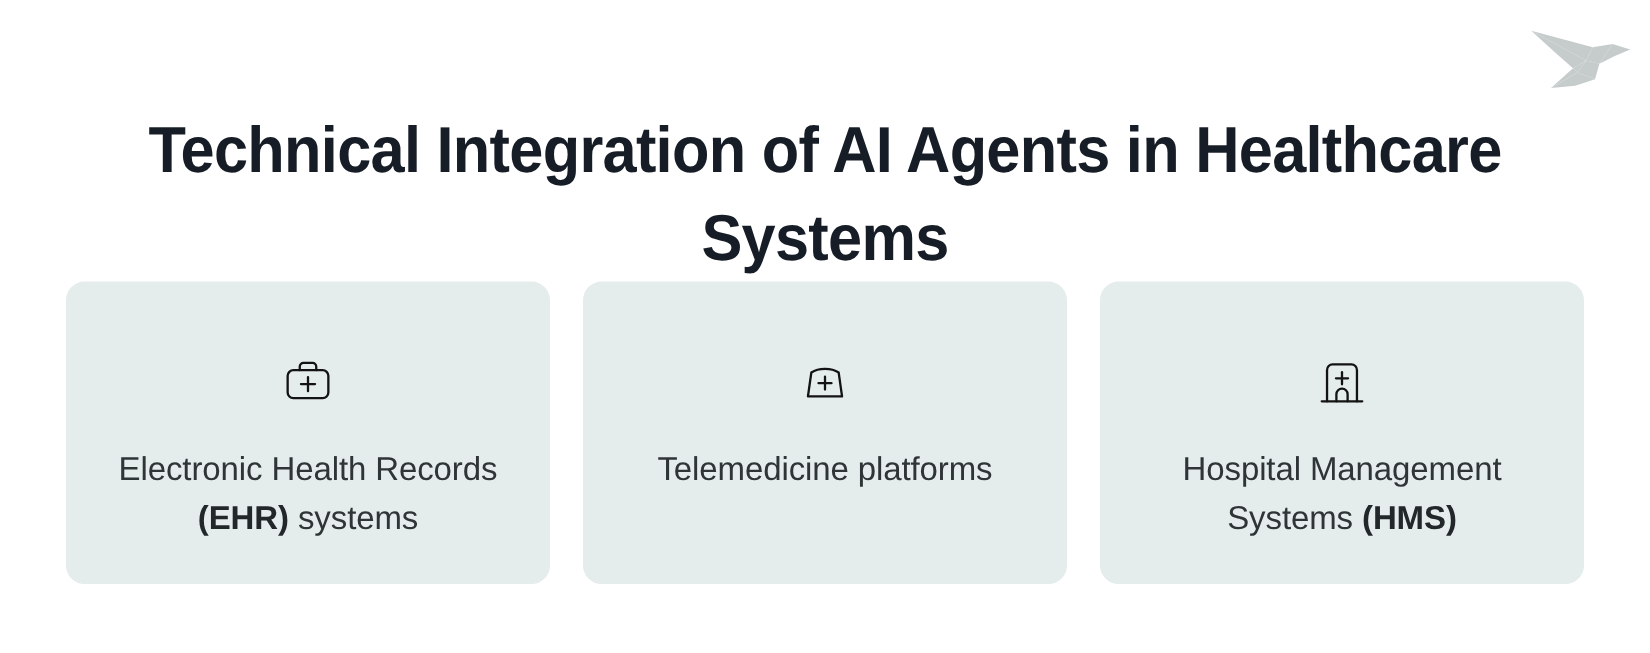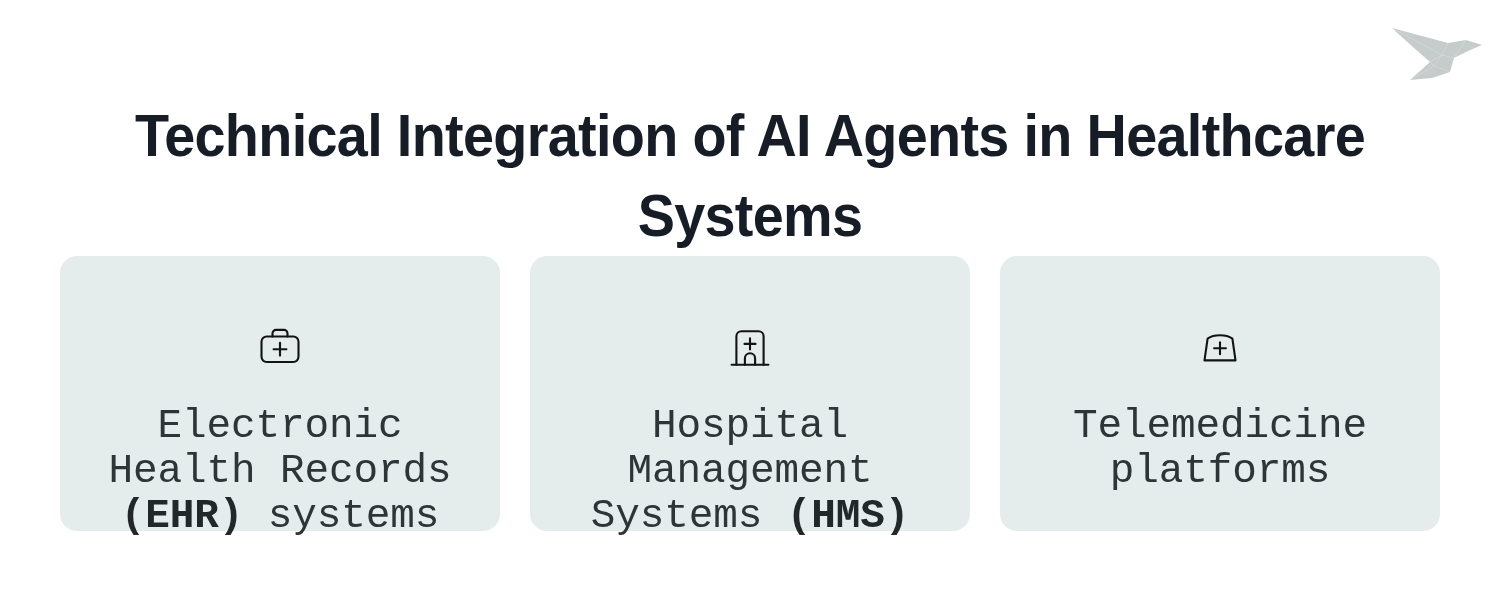--- a/index.html
+++ b/index.html
@@ -64,23 +64,23 @@
     padding-top: 66px;
   }
   .card-icon {
     width: 52px;
     height: 52px;
     display: block;
     margin-bottom: 30px;
   }
   .card-icon svg { display: block; }
   .card-label {
-    font-family: Liberation Mono, monospace;
+    font-family: Liberation Sans, sans-serif;
     font-weight: 400;
-    font-size: 41px;
+    font-size: 30px;
     line-height: 45px;
     color: #2f3437;
     text-align: center;
     width: 400px;
     letter-spacing: -0.1px;
   }
   .card-label b {
     font-weight: 700;
     color: #22272a;
   }
@@ -120,41 +120,41 @@
     </span>
     <div class="card-label">
       <span>Electronic Health Records </span><b>(EHR)</b><span> systems</span>
     </div>
   </div>
 
   <div class="feature-card">
     <span class="card-icon">
       <svg viewBox="0 0 52 52" width="52" height="52" aria-hidden="true">
         <g fill="none" stroke="#131313" stroke-width="2.1" stroke-linecap="round" stroke-linejoin="round">
+          <path d="M13.6 16.6 C20 12.2 32 12.2 38.4 16.6 L41.5 38.4 H10.5 Z"></path>
+          <line x1="26" y1="20.4" x2="26" y2="32.2"></line>
+          <line x1="20.1" y1="26.3" x2="31.9" y2="26.3"></line>
+        </g>
+      </svg>
+    </span>
+    <div class="card-label">
+      <span>Telemedicine platforms</span><b></b><span></span>
+    </div>
+  </div>
+
+  <div class="feature-card">
+    <span class="card-icon">
+      <svg viewBox="0 0 52 52" width="52" height="52" aria-hidden="true">
+        <g fill="none" stroke="#131313" stroke-width="2.1" stroke-linecap="round" stroke-linejoin="round">
           <path d="M12.4 42.8 V14.3 a5 5 0 0 1 5 -5 h17.2 a5 5 0 0 1 5 5 v28.5"></path>
           <line x1="26" y1="16.4" x2="26" y2="27.4"></line>
           <line x1="20.5" y1="21.9" x2="31.5" y2="21.9"></line>
           <path d="M20.9 42.8 v-6.4 a5.1 5.1 0 0 1 10.2 0 v6.4"></path>
           <line x1="7.6" y1="42.8" x2="44.4" y2="42.8"></line>
         </g>
       </svg>
     </span>
     <div class="card-label">
       <span>Hospital Management Systems </span><b>(HMS)</b><span></span>
     </div>
   </div>
 
-  <div class="feature-card">
-    <span class="card-icon">
-      <svg viewBox="0 0 52 52" width="52" height="52" aria-hidden="true">
-        <g fill="none" stroke="#131313" stroke-width="2.1" stroke-linecap="round" stroke-linejoin="round">
-          <path d="M13.6 16.6 C20 12.2 32 12.2 38.4 16.6 L41.5 38.4 H10.5 Z"></path>
-          <line x1="26" y1="20.4" x2="26" y2="32.2"></line>
-          <line x1="20.1" y1="26.3" x2="31.9" y2="26.3"></line>
-        </g>
-      </svg>
-    </span>
-    <div class="card-label">
-      <span>Telemedicine platforms</span><b></b><span></span>
-    </div>
-  </div>
-
 </div>
 
 </body></html>

